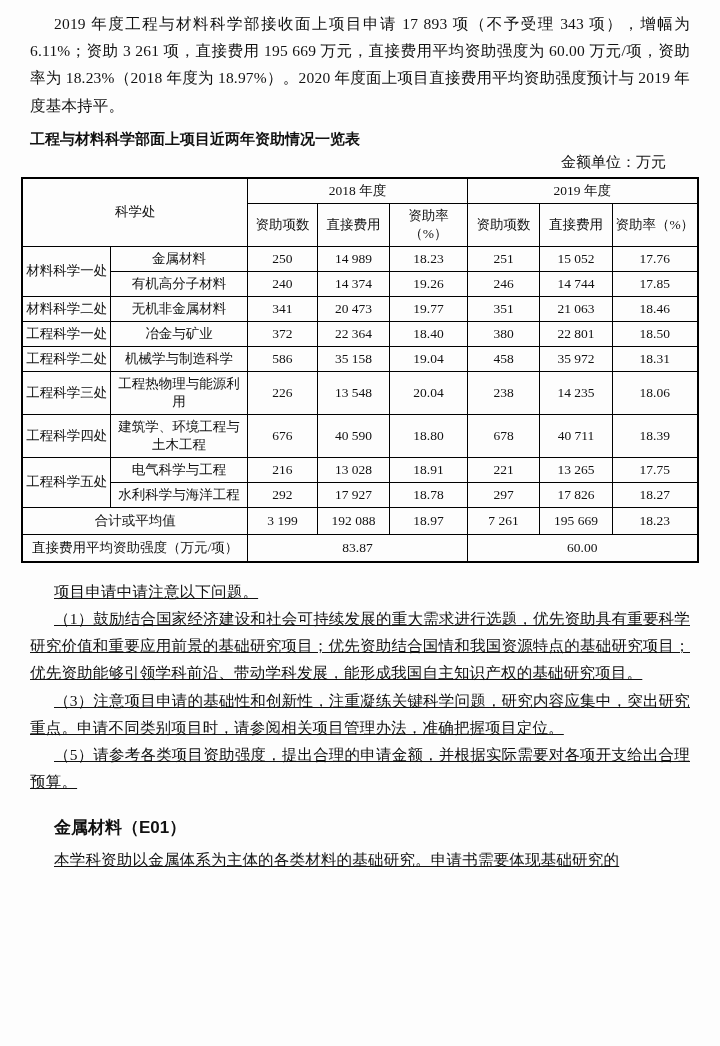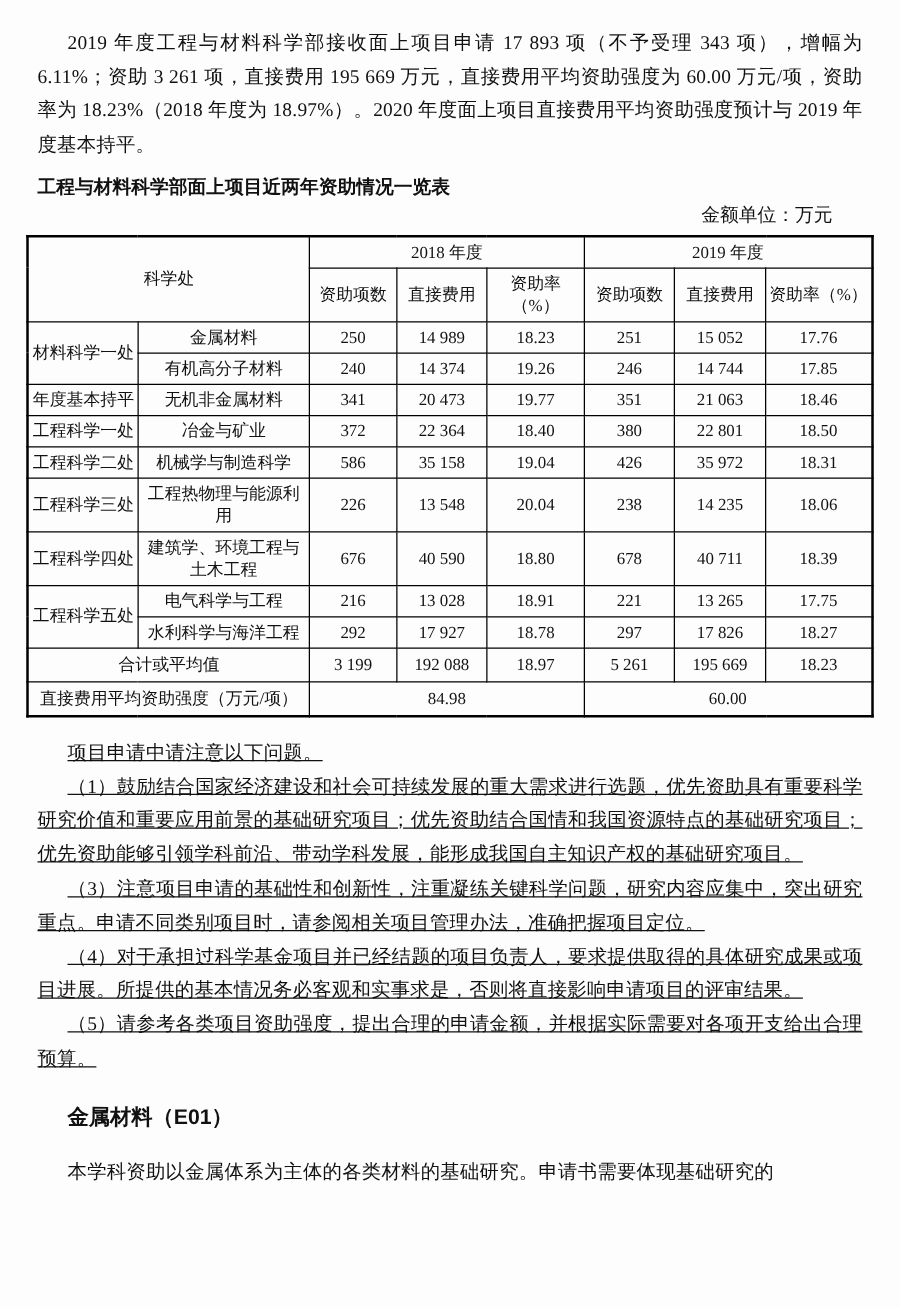--- a/index.html
+++ b/index.html
@@ -6,21 +6,21 @@
   .page {
     position: relative;
     width: 720px;
     height: 1046px;
     margin: 0 auto;
     background: #fdfdfd;
     color: #111;
     font-family: "Liberation Serif", "DejaVu Serif", serif;
     overflow: hidden;
     box-sizing: border-box;
-    padding-top: 21px;
+    padding-top: 10px;
   }
   .para {
     margin: 0 30px;
     font-size: 15.5px;
     line-height: 27.2px;
     text-indent: 24px;
     text-align: justify;
     letter-spacing: 0.2px;
   }
   .table-title {
@@ -58,21 +58,21 @@
   table.funding .foot td { height: 20px; margin-left: 40px; }
   .notes-block { margin-top: 15px; text-decoration: underline; }
   .section-heading {
     margin: 22px 30px 0;
     padding-left: 24px;
     font-family: "Liberation Sans", "DejaVu Sans", sans-serif;
     font-weight: bold;
     font-size: 17px;
     line-height: 22px;
   }
-  .closing { margin-top: 19px; }
+  .closing { margin-top: 7px; text-decoration: underline; }
 </style>
 </head>
 <body>
 
 <div class="page">
 
   <p class="para">2019 年度工程与材料科学部接收面上项目申请 17 893 项（不予受理 343 项），增幅为 6.11%；资助 3 261 项，直接费用 195 669 万元，直接费用平均资助强度为 60.00 万元/项，资助率为 18.23%（2018 年度为 18.97%）。2020 年度面上项目直接费用平均资助强度预计与 2019 年度基本持平。</p>
 
   <div class="table-title">工程与材料科学部面上项目近两年资助情况一览表</div>
   <div class="unit-note">金额单位：万元</div>
@@ -117,21 +117,21 @@
         <tr>
           <td>有机高分子材料</td>
           <td>240</td>
           <td>14 374</td>
           <td>19.26</td>
           <td>246</td>
           <td>14 744</td>
           <td>17.85</td>
         </tr>
         <tr>
-          <td rowspan="1">年度基本持平</td>
+          <td rowspan="1">材料科学二处</td>
           <td>无机非金属材料</td>
           <td>341</td>
           <td>20 473</td>
           <td>19.77</td>
           <td>351</td>
           <td>21 063</td>
           <td>18.46</td>
         </tr>
         <tr>
           <td rowspan="1">工程科学一处</td>
@@ -142,21 +142,21 @@
           <td>380</td>
           <td>22 801</td>
           <td>18.50</td>
         </tr>
         <tr>
           <td rowspan="1">工程科学二处</td>
           <td>机械学与制造科学</td>
           <td>586</td>
           <td>35 158</td>
           <td>19.04</td>
-          <td>426</td>
+          <td>458</td>
           <td>35 972</td>
           <td>18.31</td>
         </tr>
         <tr>
           <td rowspan="1">工程科学三处</td>
           <td>工程热物理与能源利用</td>
           <td>226</td>
           <td>13 548</td>
           <td>20.04</td>
           <td>238</td>
@@ -190,37 +190,36 @@
           <td>18.78</td>
           <td>297</td>
           <td>17 826</td>
           <td>18.27</td>
         </tr>
         <tr class="foot">
           <td colspan="2">合计或平均值</td>
           <td>3 199</td>
           <td>192 088</td>
           <td>18.97</td>
-          <td>5 261</td>
+          <td>7 261</td>
           <td>195 669</td>
           <td>18.23</td>
         </tr>
         <tr class="foot">
           <td colspan="2">直接费用平均资助强度（万元/项）</td>
-          <td colspan="3">84.98</td>
+          <td colspan="3">83.87</td>
           <td colspan="3">60.00</td>
         </tr>
       </tbody>
   </table>
 
   <div class="notes-block">
     <p class="para">项目申请中请注意以下问题。</p>
     <p class="para">（1）鼓励结合国家经济建设和社会可持续发展的重大需求进行选题，优先资助具有重要科学研究价值和重要应用前景的基础研究项目；优先资助结合国情和我国资源特点的基础研究项目；优先资助能够引领学科前沿、带动学科发展，能形成我国自主知识产权的基础研究项目。</p>
     <p class="para">（3）注意项目申请的基础性和创新性，注重凝练关键科学问题，研究内容应集中，突出研究重点。申请不同类别项目时，请参阅相关项目管理办法，准确把握项目定位。</p>
-    <p class="para">（4）对于承担过科学基金项目并已经结题的项目负责人，要求提供取得的具体研究成果或项目进展。所提供的基本情况务必客观和实事求是，否则将直接影响申请项目的评审结果。</p>
     <p class="para">（5）请参考各类项目资助强度，提出合理的申请金额，并根据实际需要对各项开支给出合理预算。</p>
   </div>
 
   <div class="section-heading">金属材料（E01）</div>
 
   <p class="para closing">本学科资助以金属体系为主体的各类材料的基础研究。申请书需要体现基础研究的</p>
 
 </div>
 
 </body></html>

